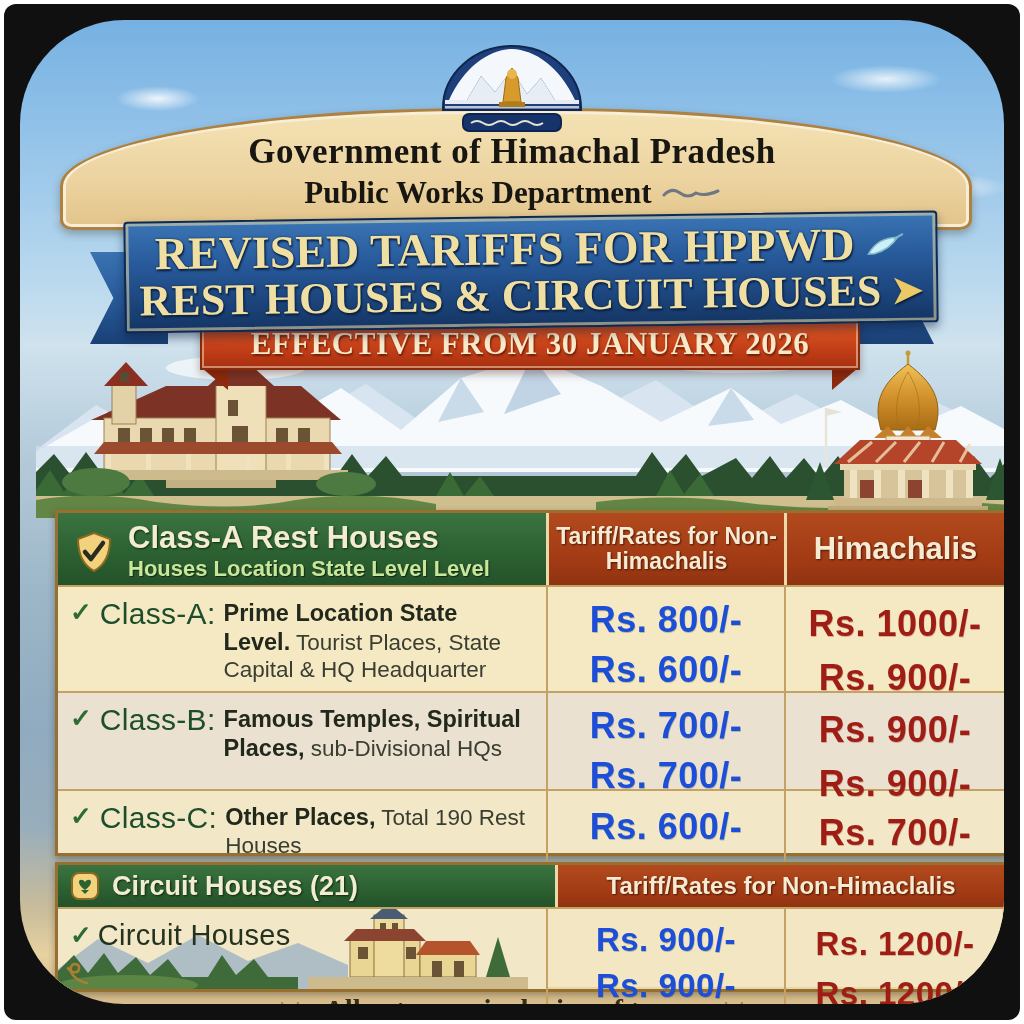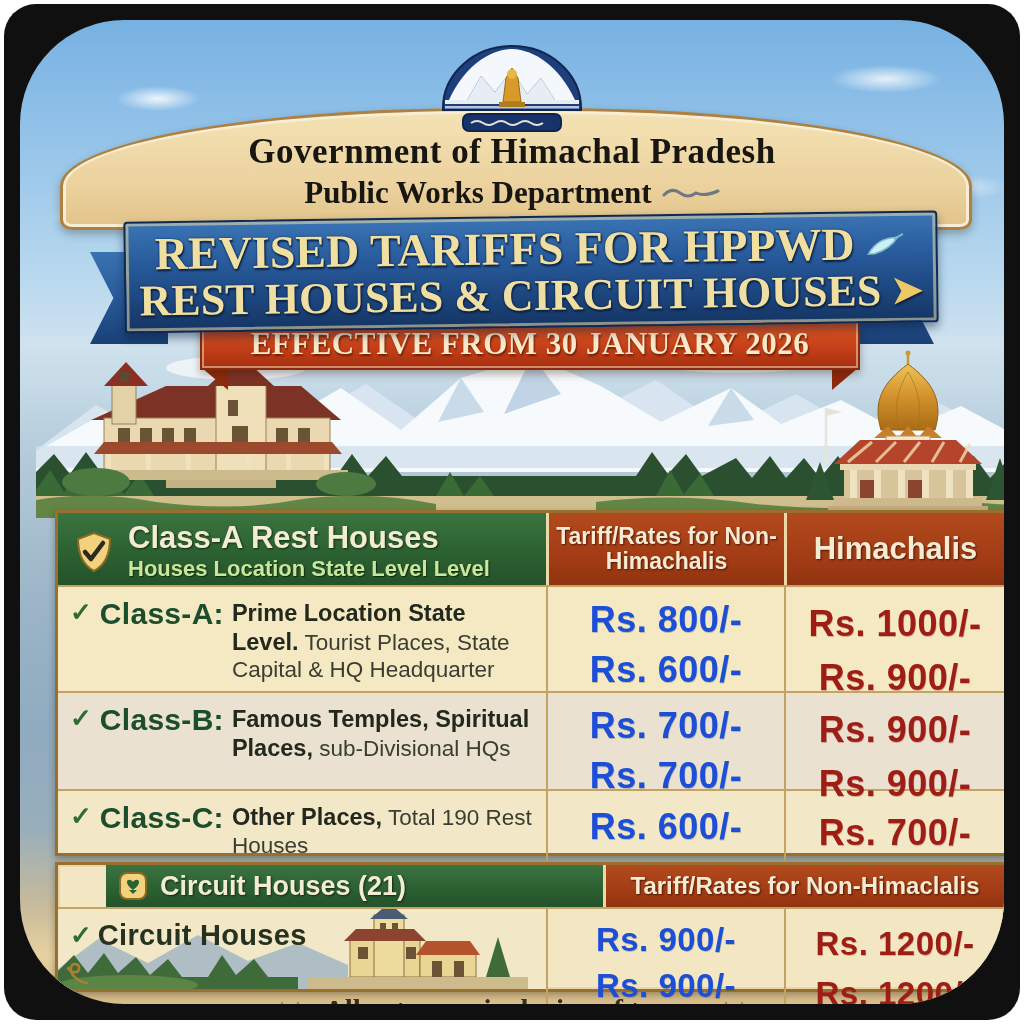--- a/index.html
+++ b/index.html
@@ -1,20 +1,20 @@
 <!DOCTYPE html>
 <html><head>
 <meta charset="utf-8">
 <style>
   * { box-sizing: border-box; margin: 0; padding: 0; }
   html,body { width:1024px; height:1024px; background:#ffffff; font-family:"Liberation Sans", sans-serif; overflow:hidden; }
   .stage { position:relative; width:1024px; height:1024px; background:#ffffff; }
 
   
-  .frame { position:absolute; inset:4px; border-radius:32px; background:#101010; }
+  .frame { position:absolute; inset:4px; border-radius:12px; background:#101010; }
   .poster { position:absolute; inset:16px; border-radius:104px; overflow:hidden;
     background:linear-gradient(180deg,#76b1e2 0%,#8fc0e8 10%,#b8d8ee 26%,#cfe2ee 33%,#b3c9d8 45%,#9db7c8 58%,#90aabf 72%,#98aebc 82%,#c7bb9b 90%,#e7d1a1 95%,#d9be8c 100%);
   }
   .poster::before { content:""; position:absolute; inset:0;
     background:
       radial-gradient(60px 18px at 14% 8%, rgba(255,255,255,.85), rgba(255,255,255,0) 70%),
       radial-gradient(80px 20px at 88% 6%, rgba(255,255,255,.8), rgba(255,255,255,0) 70%),
       radial-gradient(70px 16px at 8% 20%, rgba(255,255,255,.7), rgba(255,255,255,0) 70%),
       radial-gradient(90px 20px at 94% 17%, rgba(255,255,255,.7), rgba(255,255,255,0) 70%);
   }
@@ -87,29 +87,29 @@
   .hd-him { font-size:31px; }
   .hd-non { font-size:23px; line-height:1.1; padding:2px 4px; }
   .t1-head { height:72px; }
 
   .t1-row { border-top:2px solid #c4a263; }
   .rA { height:106px; background:#f5e9c4; }
   .rB { height:98px;  background:#eae1d1; }
   .rC { height:64px;  background:#f2e7c6; }
   .desc-cell { display:flex; align-items:flex-start; padding:10px 6px 4px 12px; gap:8px; }
   .chk { color:#2f6b35; font-size:26px; font-weight:bold; line-height:1.2; }
-  .cls { font-size:30px; font-weight:bold; color:#1c4e2c; white-space:nowrap; letter-spacing:.3px; }
+  .cls { font-size:30px; font-weight:normal; color:#1c4e2c; white-space:nowrap; letter-spacing:.3px; }
   .desc { width:300px; font-size:22.5px; color:#3a3e31; line-height:1.22; padding-top:2px; }
   .desc b { color:#22291c; font-size:23.5px; }
   .rate-col { border-left:2px solid #c4a263; display:flex; flex-direction:column; align-items:center; justify-content:space-evenly; padding:4px 0; }
   .rate { font-size:36px; font-weight:bold; letter-spacing:.5px; }
   .rate-g { color:#1d4ed8; text-shadow:.5px .5px 0 rgba(20,60,25,.25); }
   .rate-r { color:#9e1d15; text-shadow:.5px .5px 0 rgba(120,10,5,.25);margin-top:12px; }
 
-  .t2-head { height:42px;padding-left:48px; }
+  .t2-head { height:42px; }
   .t2-head .hd-green { padding:2px 10px 2px 12px; }
   .t2-title { font-size:27px; font-weight:bold; color:#f2ecd2; text-shadow:1px 1px 2px #11290f; }
   .t2-non { font-size:24px; }
   .t2-row { height:82px; border-top:2px solid #c4a263; }
   .t2-left { position:relative; overflow:hidden; }
   .t2-scene { position:absolute; inset:0; }
   .t2-label { position:absolute; left:12px; top:10px; display:flex; gap:6px; align-items:center; }
   .t2-label .cls { font-size:29px; color:#24321f; }
   .badge { width:44px; height:44px; flex:0 0 auto; }
   .badge2 { width:30px; height:30px; flex:0 0 auto; }

